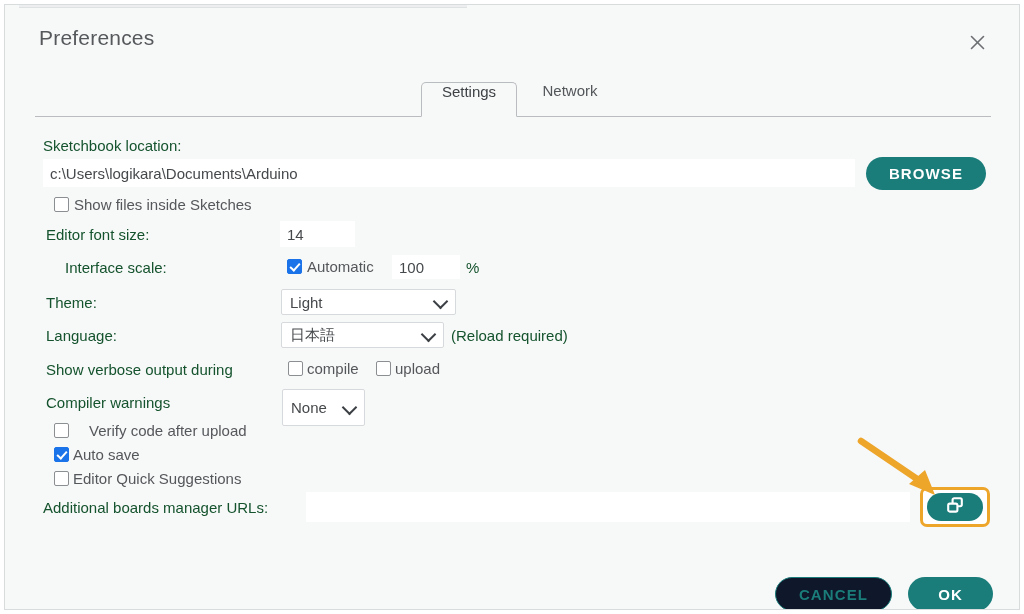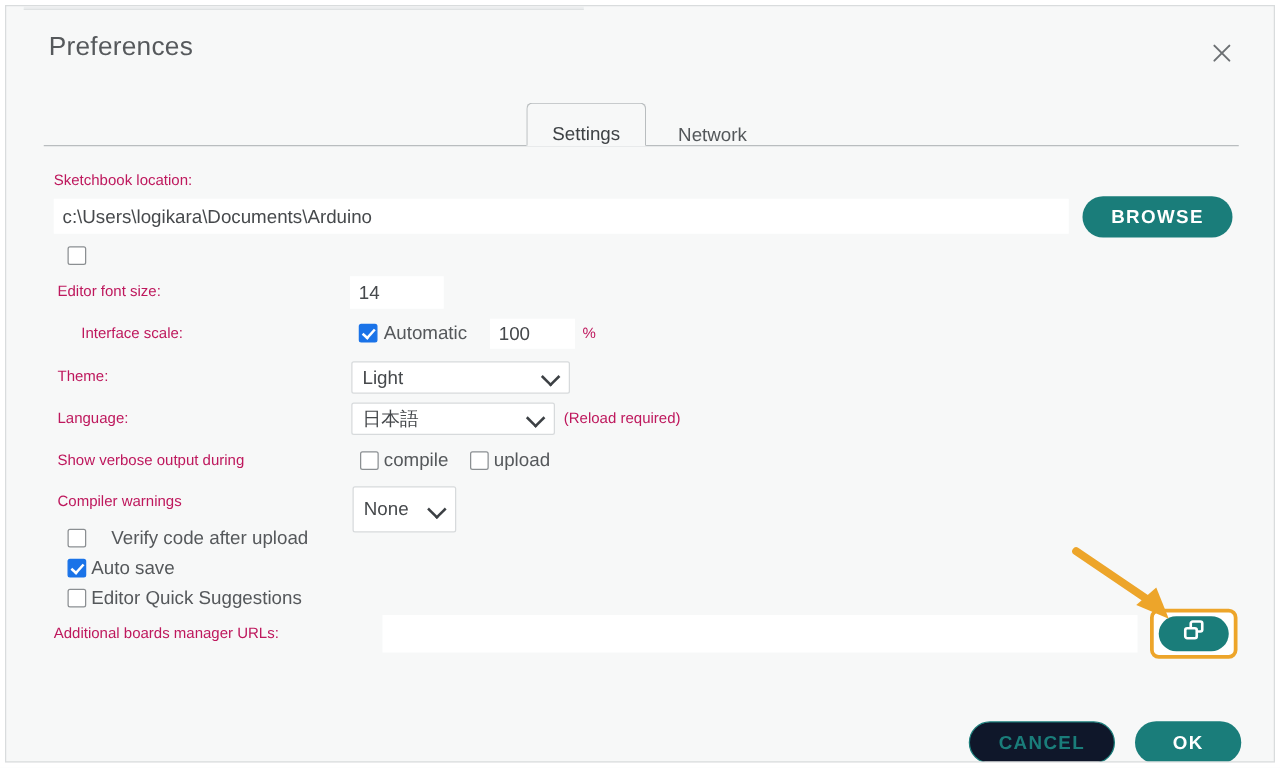--- a/index.html
+++ b/index.html
@@ -78,21 +78,21 @@
     bottom: 0;
     width: 100%;
     height: 1px;
     background: #b9bdbf;
   }
   .tab {
     position: absolute;
     bottom: 0;
     height: 35px;
     display: flex;
-    align-items: flex-end;
+    align-items: flex-start;
     justify-content: center;
     font-size: 15px;
     color: #53575a;
     box-sizing: border-box;
     cursor: pointer;
     white-space: nowrap;
   }
   .tab.active {
     background: #f7f8f8;
     border: 1px solid #b9bdbf;
@@ -100,22 +100,22 @@
     border-radius: 5px 5px 0 0;
     color: #3e4245;
     z-index: 2;
   }
   #tab-settings { left: 386px; width: 96px; }
   #tab-network  { left: 492px; width: 86px; }
 
   
   .row-label {
     position: absolute;
-    font-size: 12px;
-    color: #be185d;
+    font-size: 15px;
+    color: #14532d;
     white-space: nowrap;
   }
   .field {
     position: absolute;
     background: #ffffff;
     box-sizing: border-box;
     font-size: 15px;
     color: #46494c;
     display: flex;
     align-items: center;
@@ -280,20 +280,21 @@
 
   <div class="row-label" style="left:38px; top:132px;">Sketchbook location:</div>
 
   <div class="field" style="left:38px; top:154px; width:812px; height:28px;">c:\Users\logikara\Documents\Arduino</div>
 
   <div class="teal-btn" style="left:861px; top:152px; width:120px; height:33px;">
     <span>BROWSE</span>
   </div>
 
   <div class="cb" style="left:49px; top:192px;"></div>
+  <div class="cb-text" style="left:69px; top:191px;">Show files inside Sketches</div>
 
   <div class="row-label" style="left:41px; top:221px;">Editor font size:</div>
   <div class="field" style="left:275px; top:216px; width:75px; height:26px;">14</div>
 
   <div class="row-label" style="left:41px; top:254px;margin-left:19px;">Interface scale:</div>
   <div class="cb checked" style="left:282px; top:254px;"></div>
   <div class="cb-text" style="left:302px; top:253px;">Automatic</div>
   <div class="field" style="left:387px; top:250px; width:68px; height:24px;">100</div>
   <div class="row-label" style="left:461px; top:254px;">%</div>
 

